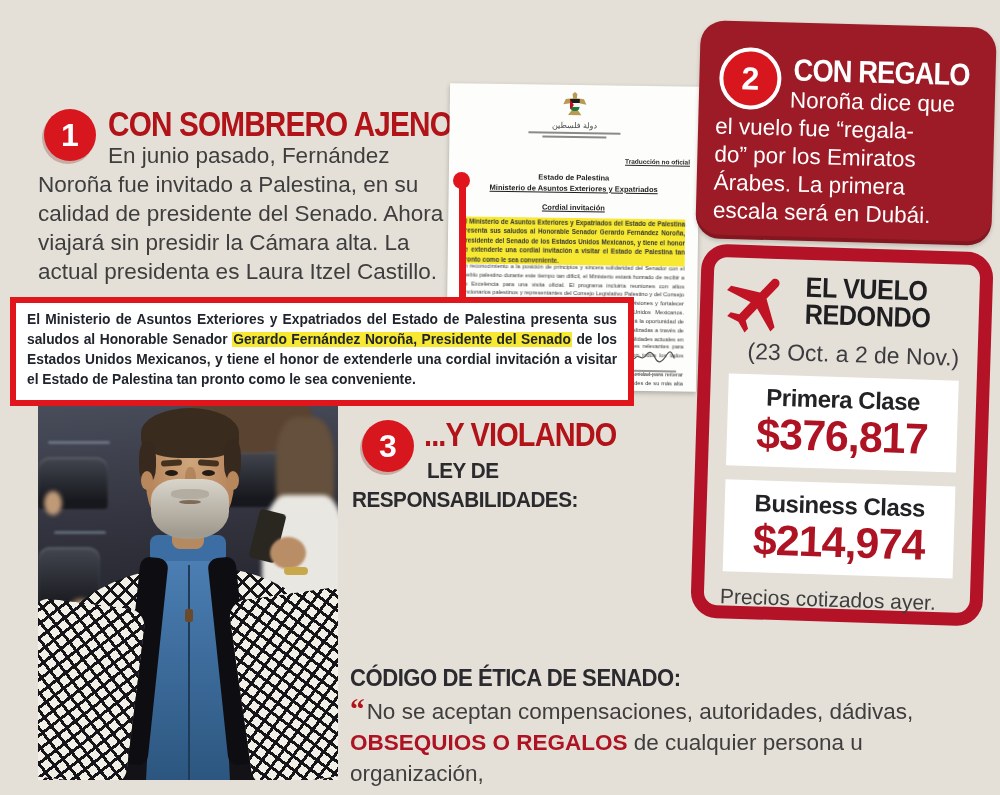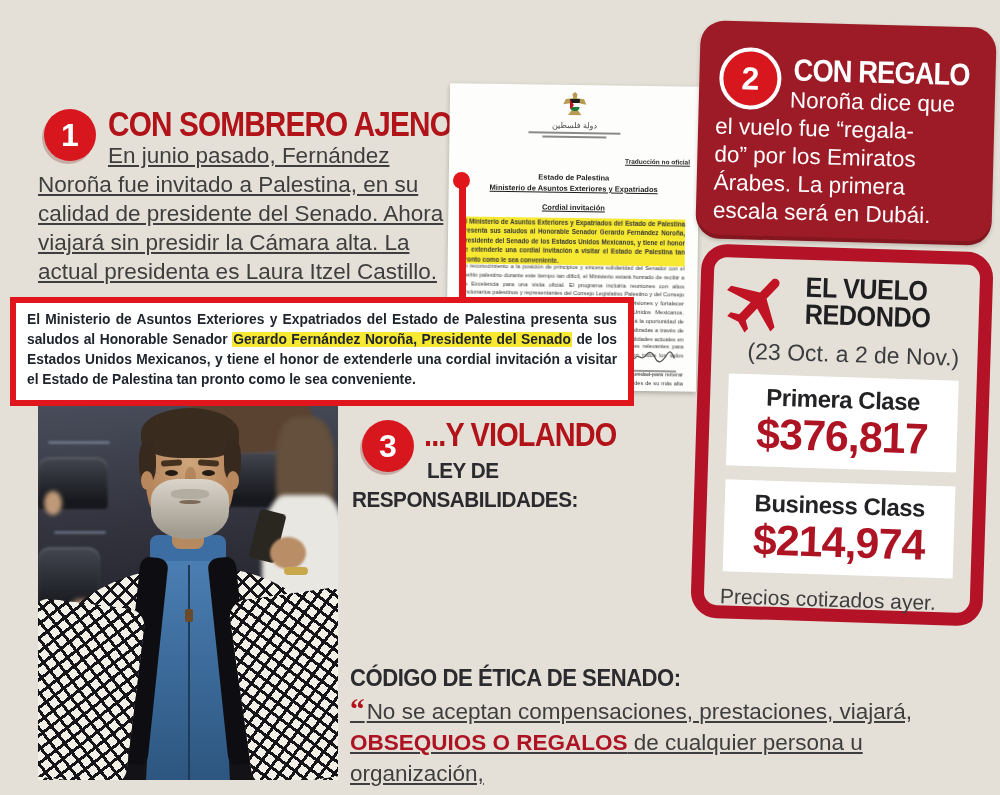--- a/index.html
+++ b/index.html
@@ -12,21 +12,21 @@
          display:flex;align-items:center;justify-content:center;font-weight:bold;
          box-shadow:-2px 3px 0 rgba(110,15,15,.25);}
   .badge-ring{border:4px solid #fff;box-shadow:none;}
 
   
   .red-title{position:absolute;color:#b11319;font-weight:800;letter-spacing:-1px;
              transform:scaleX(.85);transform-origin:0 50%;white-space:nowrap;}
   .black-sub{position:absolute;color:#2b2a2e;font-weight:800;letter-spacing:-.5px;
              transform:scaleX(.94);transform-origin:0 50%;white-space:nowrap;}
 
-  .body-text{position:absolute;color:#3f3e3e;white-space:pre-line;text-decoration:underline;}
+  .body-text{position:absolute;color:#3f3e3e;white-space:pre-line;}
   .qmark{font-family:"Liberation Serif",serif;font-weight:bold;color:#b11319;
          font-size:1.3em;line-height:0;margin-right:2px;}
   .bold-red{color:#ad1322;font-weight:800;}
 
   
   .document{position:absolute;left:448px;top:85px;width:250px;height:305px;
             background:#fdfdfb;transform:rotate(.8deg);box-shadow:0 2px 5px rgba(0,0,0,.25);
             overflow:hidden;z-index:1;}
   .emblem{position:absolute;left:112px;top:7px;width:26px;height:26px;}
   .emblem .eagle{position:absolute;left:1px;top:0;width:24px;height:24px;background:#b99a52;
@@ -224,21 +224,21 @@
   </div>
 
   <div class="badge" style="left:362px;top:420px;width:52px;height:52px;font-size:32px;">
     <span>3</span>
   </div>
   <div class="red-title" style="left:424px;top:415px;font-size:34px;">...Y VIOLANDO</div>
   <div class="black-sub" style="left:427px;top:458px;font-size:22px;">LEY DE</div>
   <div class="black-sub" style="left:352px;top:487px;font-size:22px;">RESPONSABILIDADES:</div>
 
   <div class="black-sub" style="left:350px;top:664px;font-size:24px;transform:scaleX(.92);">CÓDIGO DE ÉTICA DE SENADO:</div>
-  <div class="body-text" style="left:350px;top:696px;width:648px;font-size:22.5px;line-height:1.38;"><span class="qmark">“</span><span>No se aceptan compensaciones, prestaciones, viajará,
+  <div class="body-text" style="left:350px;top:696px;width:648px;font-size:22.5px;line-height:1.38;"><span class="qmark">“</span><span>No se aceptan compensaciones, autoridades, dádivas,
 </span><span class="bold-red">OBSEQUIOS O REGALOS</span><span> de cualquier persona u organización,
 debido a que ello compromete sus funciones”.</span></div>
 
   <div class="regalo">
     <div class="badge badge-ring" style="left:20px;top:26px;width:54px;height:54px;font-size:32px;">
       <span>2</span>
     </div>
     <div class="title">CON REGALO</div>
     <div class="body">Noroña dice que
 el vuelo fue “regala-

